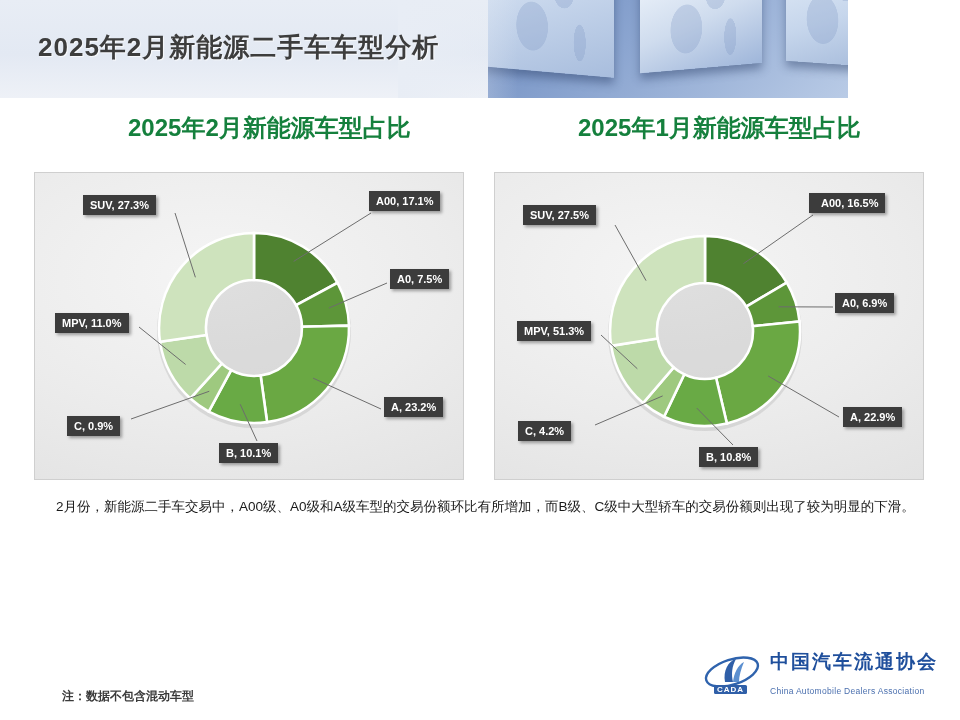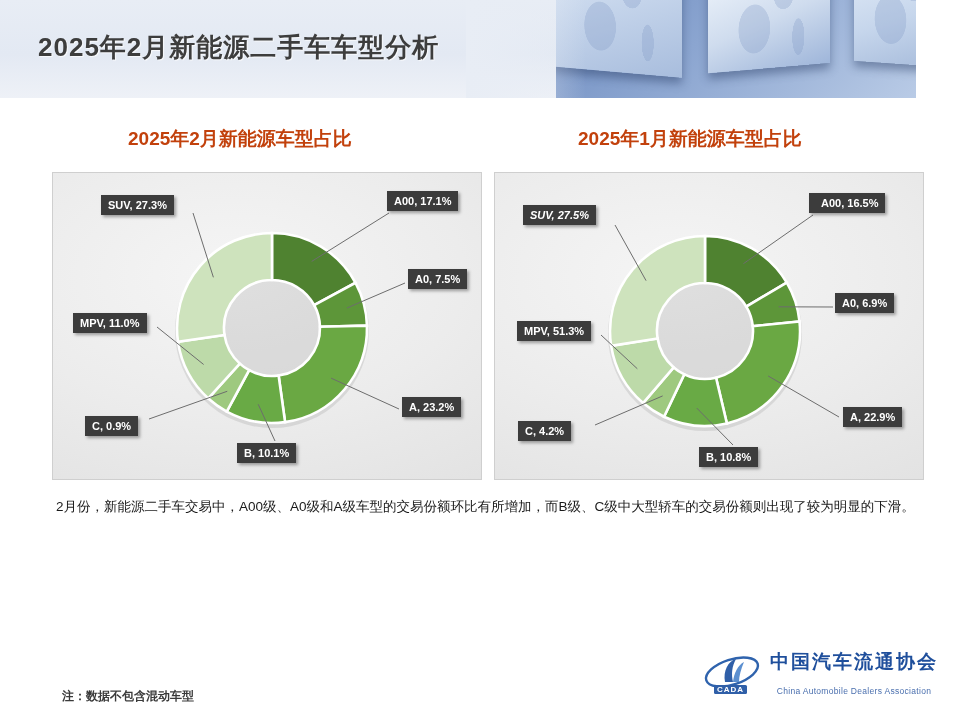--- a/index.html
+++ b/index.html
@@ -5,21 +5,21 @@
   html,body{margin:0;padding:0;}
   body{
     width:960px;height:720px;overflow:hidden;
     background:#ffffff;
     font-family:"Liberation Sans","DejaVu Sans",sans-serif;
     position:relative;
   }
 
   
   .header{
-    position:absolute;left:0;top:0;width:916px;height:98px;
+    position:absolute;left:0;top:0;width:848px;height:98px;
     background:linear-gradient(180deg,#e8edf5 0%,#e3e9f3 55%,#eef1f7 100%);
     overflow:hidden;
   }
   .header-deco{
     position:absolute;right:0;top:0;width:360px;height:98px;
     background:linear-gradient(135deg,#6e8cc0 0%,#8ba5d0 40%,#b9cbe6 100%);
     overflow:hidden;
   }
   .cube{
     position:absolute;
@@ -44,35 +44,35 @@
   }
   .page-title{
     position:absolute;left:38px;top:30px;
     font-size:26px;font-weight:bold;color:#3d3d3d;letter-spacing:1px;
     text-shadow:1px 1px 1px rgba(255,255,255,.8);
     white-space:nowrap;
   }
 
   
   .chart-title{
-    position:absolute;top:126px;
-    font-size:19px;font-weight:bold;color:#c2410c;
+    position:absolute;top:112px;
+    font-size:24px;font-weight:bold;color:#15803d;
     white-space:nowrap;
   }
   .chart-title.left{left:128px;}
   .chart-title.right{left:578px;}
 
   .panel{
     position:absolute;top:172px;height:306px;
     background:
       radial-gradient(ellipse 120% 100% at 42% 34%, #f5f5f5 0%, #ececec 45%, #dedede 100%);
     border:1px solid #cfcfcf;
     overflow:hidden;
   }
-  .panel.left{left:52px;width:428px;}
+  .panel.left{left:34px;width:428px;}
   .panel.right{left:494px;width:428px;}
 
   .donut-wrap{position:absolute;left:0;top:0;width:100%;height:100%;}
   .donut-wrap svg{position:absolute;left:0;top:0;}
 
   .lbl{
     position:absolute;
     background:#3c3c3c;
     color:#ffffff;
     font-size:11px;font-weight:bold;
@@ -98,21 +98,21 @@
   .logo{
     position:absolute;right:22px;top:652px;
     display:flex;align-items:center;gap:9px;
   }
   .logo-mark{position:relative;width:58px;height:44px;flex:none;}
   .logo-text{display:flex;flex-direction:column;line-height:1;}
   .logo-cn{
     font-size:19px;font-weight:bold;color:#1f4f9c;letter-spacing:2px;white-space:nowrap;
   }
   .logo-en{
-    font-size:8.5px;color:#4a6fae;letter-spacing:.3px;margin-top:16px;white-space:nowrap;text-align:center;
+    font-size:8.5px;color:#4a6fae;letter-spacing:.3px;margin-top:16px;white-space:nowrap;
   }
 </style>
 </head>
 <body>
 
 <div class="header">
   <div class="header-deco">
     <div class="cube c1">
         <div class="cube-map"></div>
       </div>
@@ -180,21 +180,21 @@
           <polyline points="248.3980468035116,90.68105763104019 318,42"></polyline>
           <polyline points="283.63127898030984,133.81974450664785 338,134"></polyline>
           <polyline points="273.1253563479645,202.96042021536834 344,244"></polyline>
           <polyline points="201.73763554366735,235.05831125576742 238,272"></polyline>
           <polyline points="167.65443812809414,222.908423103266 100,252"></polyline>
           <polyline points="142.3221597522312,195.76188474371327 106,162"></polyline>
           <polyline points="151.0685376659976,107.66777625441077 120,52"></polyline>
         </g>
     </svg>
   </div>
-  <div class="lbl" style="left:28px;top:32px;font-style:italic;">SUV, 27.5%</div>
+  <div class="lbl" style="left:28px;top:32px;">SUV, 27.5%</div>
   <div class="lbl" style="left:314px;top:20px;padding-left:12px;">A00, 16.5%</div>
   <div class="lbl" style="left:340px;top:120px;">A0, 6.9%</div>
   <div class="lbl" style="left:348px;top:234px;">A, 22.9%</div>
   <div class="lbl" style="left:204px;top:274px;">B, 10.8%</div>
   <div class="lbl" style="left:23px;top:248px;">C, 4.2%</div>
   <div class="lbl" style="left:22px;top:148px;">MPV, 51.3%</div>
 </div>
 
 <div class="body-text">
   <p class="indent">2月份，新能源二手车交易中，A00级、A0级和A级车型的交易份额环比有所增加，而B级、C级中大型轿车的交易份额则出现了较为明显的下滑。</p>

